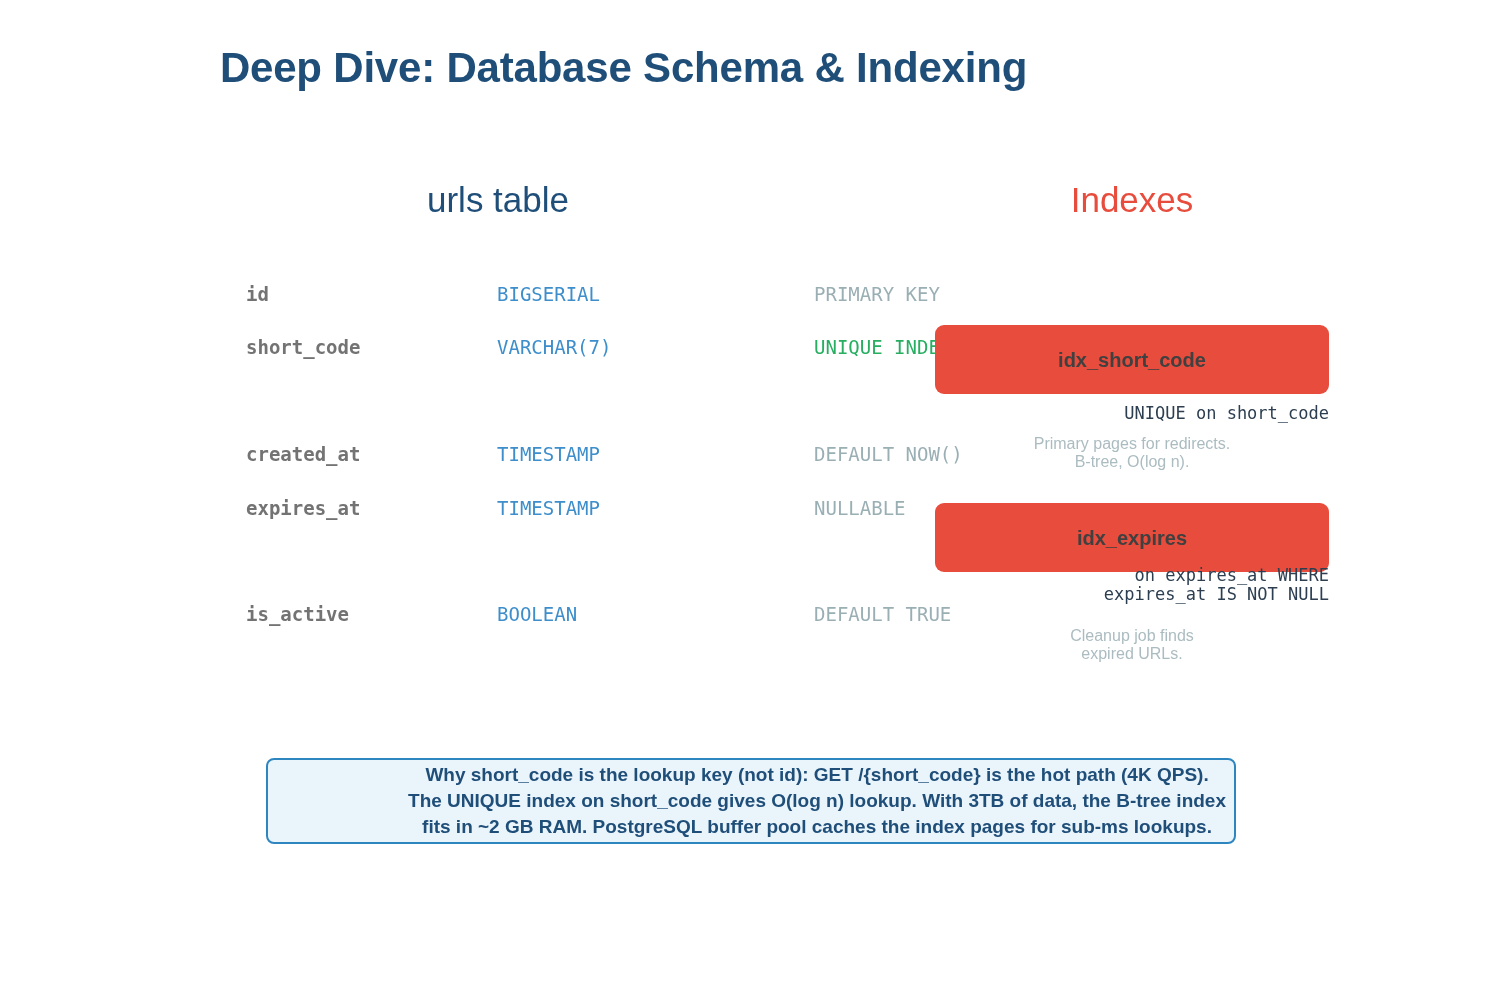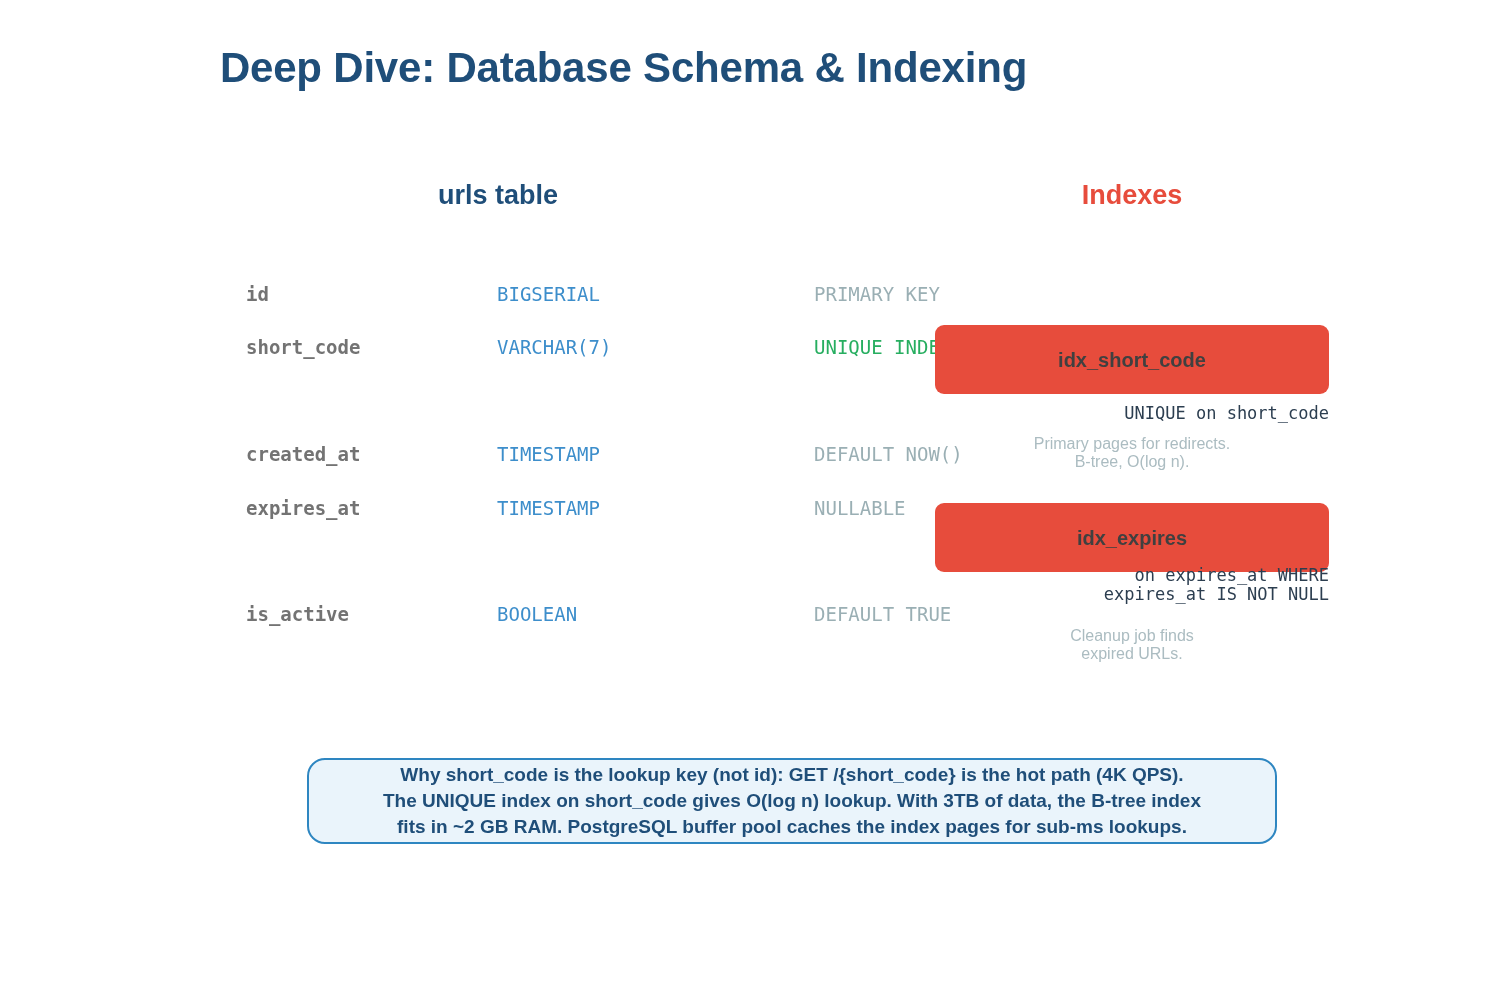--- a/index.html
+++ b/index.html
@@ -35,22 +35,22 @@
     font-weight: bold;
     color: #1F4E79;
     letter-spacing: -0.2px;
     white-space: nowrap;
   }
 
   
   .section-header {
     position: absolute;
     font-family: "Liberation Sans", sans-serif;
-    font-size: 27px;
-    font-weight: bold;
+    font-size: 35px;
+    font-weight: normal;
     white-space: nowrap;
     transform: translateX(-50%);
   }
   #hdr-urls {
     left: 498px;
     top: 180px;
     color: #1F4E79;
   }
   #hdr-indexes {
     left: 1132px;
@@ -162,25 +162,24 @@
   
   .footer-note {
     position: absolute;
     left: 266px;
     top: 758px;
     width: 970px;
     height: 86px;
     box-sizing: border-box;
     background: #EAF4FB;
     border: 2px solid #2E86C1;
-    border-radius: 18px;
+    border-radius: 8px;
     display: flex;
     align-items: center;
-    justify-content: center;
-    margin-left: 41px;
+    justify-content: flex-end;
   }
   .footer-note-text {
     font-family: "Liberation Sans", sans-serif;
     font-size: 19px;
     font-weight: bold;
     line-height: 26px;
     color: #1F4E79;
     text-align: center;
     white-space: pre-line;
     padding: 0 8px;

